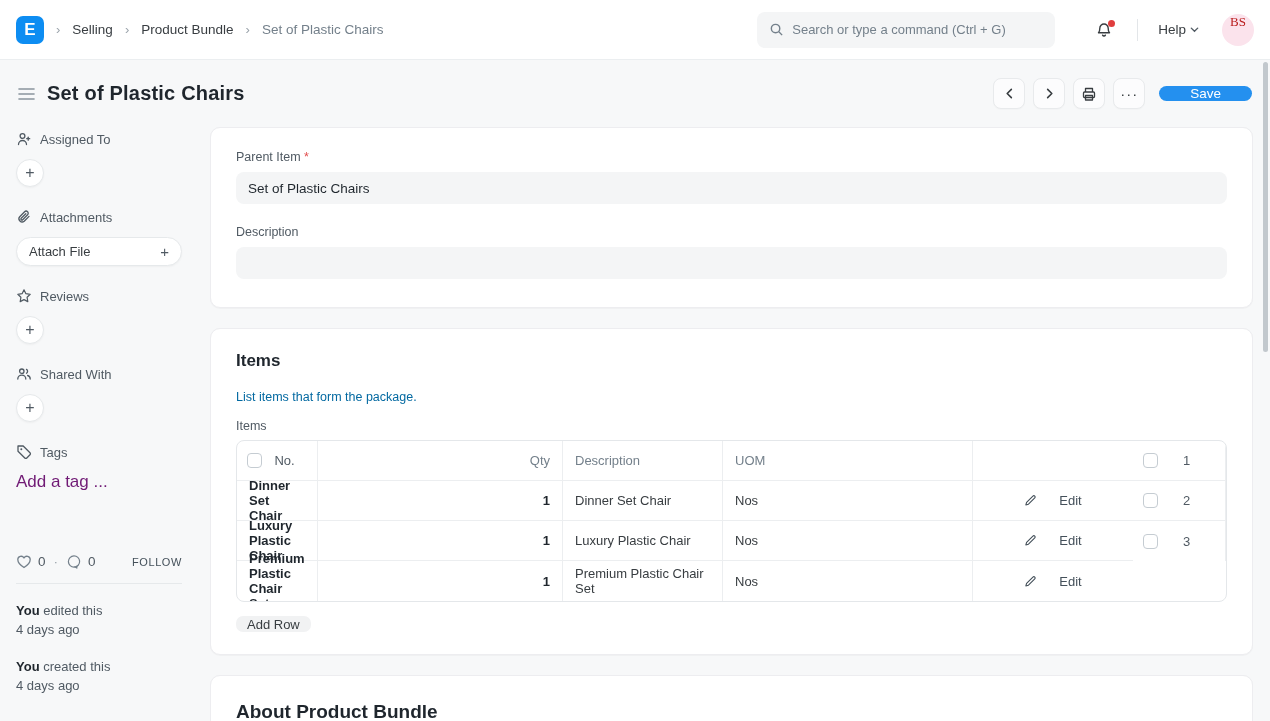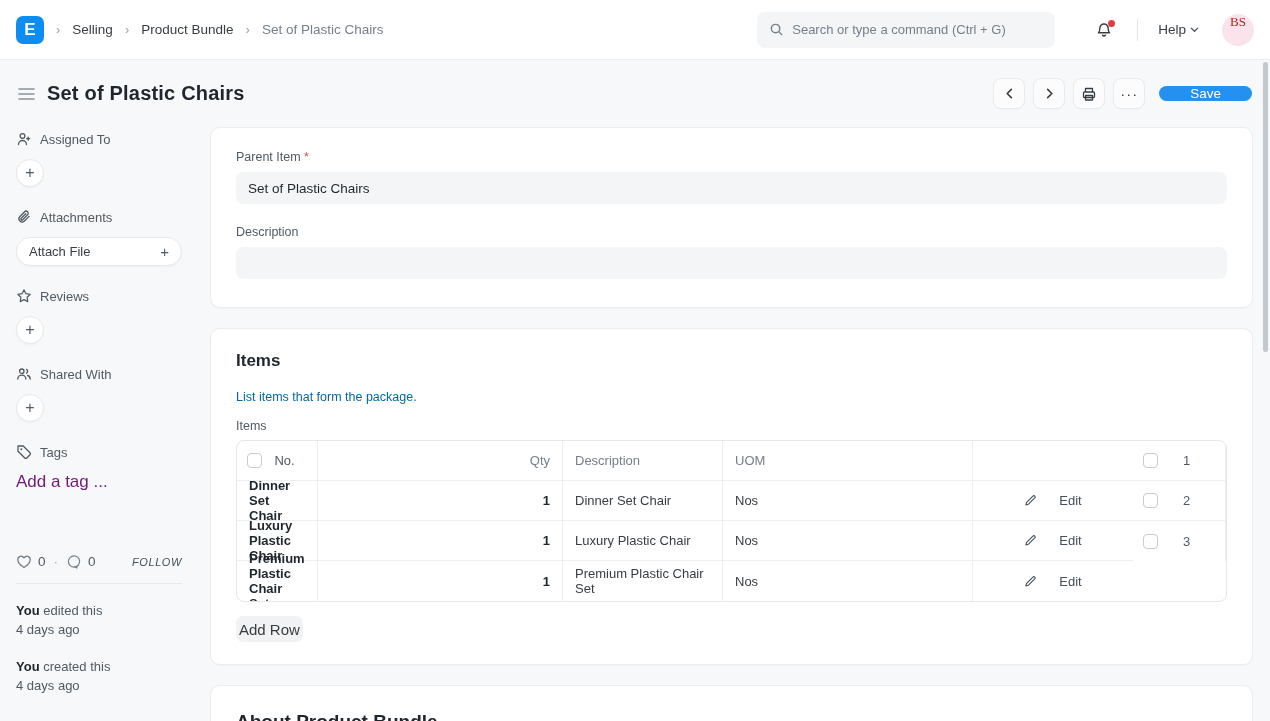--- a/index.html
+++ b/index.html
@@ -86,21 +86,21 @@
     padding:0 12px; font-size:13px; color:#383d41; cursor:pointer;
     font-family:inherit;
   }
   .add-tag { color:#701a75; font-size:17px; cursor:text; }
   .sb-social {
     margin-top:62px; display:flex; align-items:center; gap:6px;
     color:#505a63; font-size:13.5px; width:166px;
   }
   .count { color:#505a63; }
   .dot-sep { color:#9aa3ab; padding:0 2px; }
-  .follow { margin-left:auto; font-size:11px; letter-spacing:.6px; color:#44505a; cursor:pointer;font-style:italic; }
+  .follow { margin-left:auto; font-size:11px; letter-spacing:.6px; color:#44505a; cursor:pointer; }
   .sb-divider { width:166px; height:1px; background:#e6e9eb; margin:14px 0 18px 0; }
   .activity { margin-bottom:18px; font-size:13px; color:#505a63; line-height:1.45; }
   .activity b { color:#1f262d; font-weight:700;margin-top:28px; }
 
   
   .card {
     background:#fff; border:1px solid #ededf0; border-radius:10px;
     box-shadow:0 .5px 1px rgba(0,0,0,.03);
     padding:22px 25px; margin-bottom:20px;
   }
@@ -136,21 +136,21 @@
   .cell.qty { justify-content:flex-end; }
   .cell.qty.val { font-weight:700; color:#1f262d; }
   .cell.item-name { font-weight:700; color:#1f262d; }
   .checkbox {
     width:15px; height:15px; border:1px solid #c5ccd2; border-radius:4px;
     background:#fff; cursor:pointer; flex:none;
   }
   .edit-link { display:flex; align-items:center; gap:22px; color:#44505a; cursor:pointer; }
   .add-row {
     margin-top:14px; background:#f1f2f3; border:none; border-radius:7px;
-    height:26px; padding:0 3px; font-size:15px; color:#383d41; cursor:pointer;
+    height:16px; padding:0 11px; font-size:13px; color:#383d41; cursor:pointer;
     font-family:inherit;
   }
   .about-card { padding:25px 25px; border-radius:10px 10px 0 0; margin-bottom:0; }
   .about-title { font-size:19px; font-weight:700; color:#1f262d; }
 
   
   .scroll-thumb {
     position:fixed; right:2px; top:62px; width:5px; height:290px;
     background:#c2c8cd; border-radius:3px; cursor:grab;
   }

